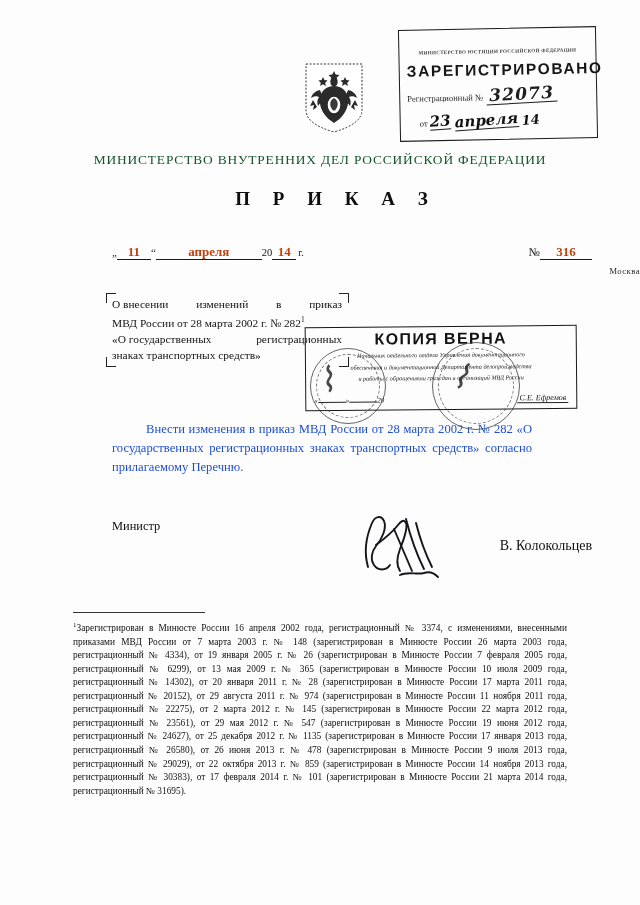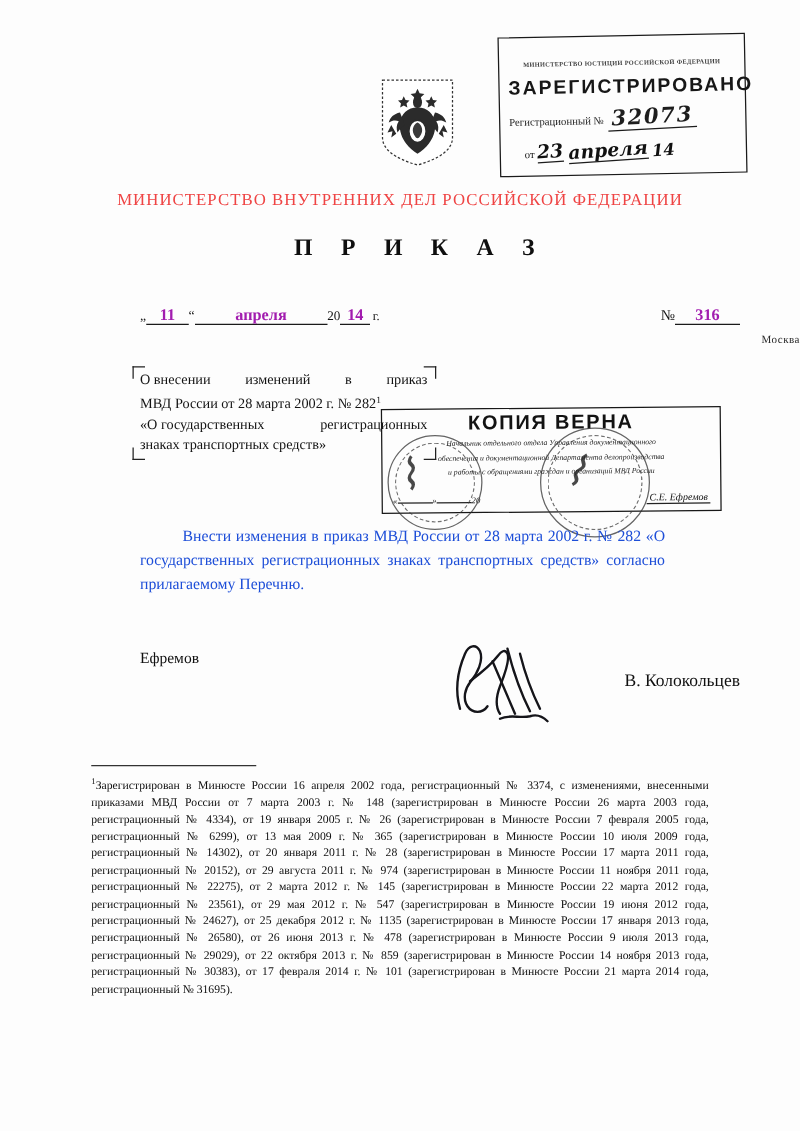--- a/index.html
+++ b/index.html
@@ -109,21 +109,21 @@
 
   
   .ministry {
     position: absolute;
     left: 0;
     right: 0;
     top: 152px;
     text-align: center;
     font-size: 13.4px;
     letter-spacing: 0.85px;
-    color: #ef4444;
+    color: #14532d;
     font-family: "Liberation Serif", serif;
   }
 
   .order-word {
     position: absolute;
     left: 0;
     right: 0;
     top: 188px;
     text-align: center;
     font-size: 19px;
@@ -143,21 +143,21 @@
   }
   .datebar .grp { position: absolute; display: flex; align-items: baseline; }
   .q { font-size: 11px; color: #222; }
   .fill {
     border-bottom: 1.2px solid #1a1a1a;
     text-align: center;
     font-weight: bold;
     font-size: 13px;
     line-height: 15px;
     display: inline-block;
-    color: #a21caf;
+    color: #c2410c;
   }
   .fill.day { width: 34px; }
   .fill.month { width: 106px; }
   .fill.year2 { width: 24px; }
   .fill.num { width: 52px; }
   .twenty { font-size: 10.5px; }
   .gsuffix { font-size: 10px; margin-left: 2px; }
   .nosign { font-size: 12px; }
 
   .city {
@@ -445,21 +445,21 @@
   <div class="round-seal seal-b"></div>
   <div class="scrawl" style="left:318px; top:360px; font-size:34px; transform:rotate(-14deg);">⌇</div>
   <div class="scrawl" style="left:452px; top:356px; font-size:34px; transform:rotate(12deg);">⌇</div>
 
   <div class="body-text">
     <p class="indent" style="margin:0;">Внести изменения в приказ МВД России от 28 марта 2002 г. № 282 «О государственных регистрационных знаках транспортных средств» согласно прилагаемому Перечню.</p>
   </div>
 
   <div class="sig-block">
     <div class="sig-left">
-      <div>Ефремов</div>
+      <div>Министр</div>
     </div>
     <div class="sig-mark">
       <svg viewBox="0 0 96 72" width="96" height="72" aria-hidden="true">
         <g fill="none" stroke="#15151a" stroke-width="1.9" stroke-linecap="round" stroke-linejoin="round">
           <path d="M14 58 C10 44 12 28 18 14 C21 7 27 6 30 12 C33 19 28 30 22 37 C18 42 16 50 20 56 C24 62 32 62 36 56"></path>
           <path d="M22 36 C30 30 38 24 44 16 C47 12 50 10 52 14 C54 19 50 30 46 40 C43 48 42 56 46 62"></path>
           <path d="M40 20 C46 34 52 48 58 62"></path>
           <path d="M52 10 C56 26 62 44 70 60"></path>
           <path d="M62 14 C66 30 72 46 78 58"></path>
           <path d="M46 66 C54 62 62 66 70 64 C76 62 80 64 84 68"></path>

